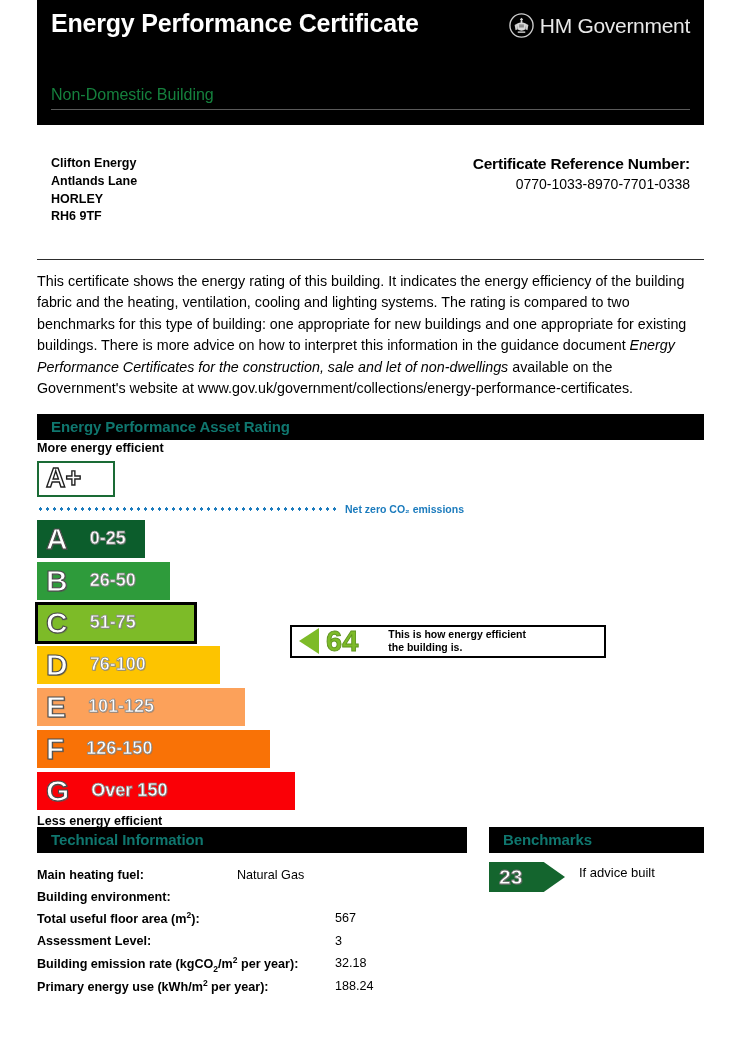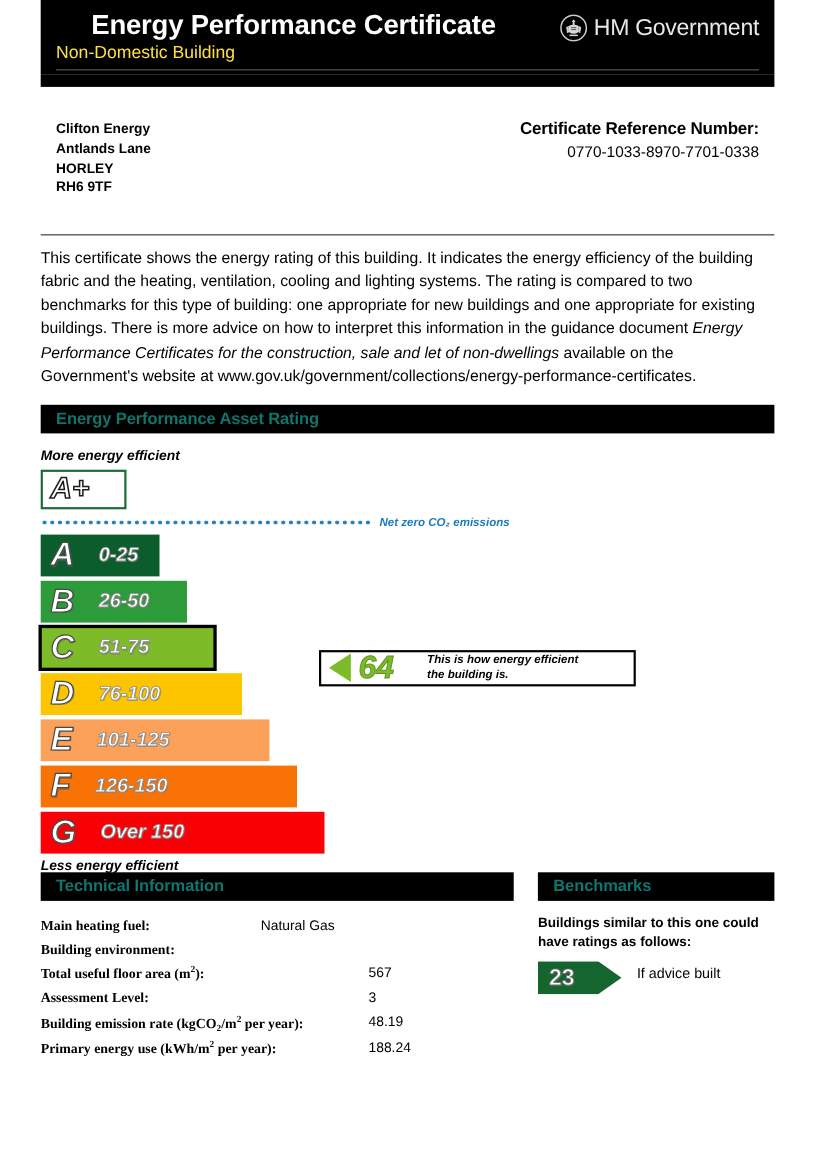--- a/index.html
+++ b/index.html
@@ -9,47 +9,47 @@
     background: #ffffff;
     font-family: "Liberation Sans", sans-serif;
     color: #000000;
     position: relative;
     overflow: hidden;
   }
   .page { position: absolute; left: 37px; top: 0; width: 667px; }
 
   
   .hdr { background: #000000; color: #ffffff; padding: 10px 14px 4px 14px; }
-  .hdr-row { display: flex; align-items: flex-start; justify-content: space-between; margin-left: 32px; }
+  .hdr-row { display: flex; align-items: flex-start; justify-content: space-between; }
   .hdr-title { font-size: 25px; font-weight: bold; line-height: 1.05; letter-spacing: -0.2px; }
   .hmgov { display: flex; align-items: center; gap: 6px; margin-top: 3px; }
   .crest { width: 25px; height: 25px; flex: none; }
   .hmgov-text { font-size: 21px; color: #e8e8e8; letter-spacing: -0.3px; white-space: nowrap; }
-  .hdr-sub { font-size: 16px; color: #fde047; padding-top: 2px; }
+  .hdr-sub { font-size: 16px; color: #15803d; padding-top: 2px; margin-top: 46px; }
   .hdr-rule { height: 1px; background: #5a5a5a; margin: 5px 0 0 0; }
   .hdr-foot { height: 11px; background: #000000; }
 
   
   .addr-block { display: flex; justify-content: space-between; margin-top: 30px; padding: 0 14px 0 14px; }
   .addr { font-size: 12.5px; font-weight: bold; line-height: 1.42; }
   .cert { text-align: right; }
   .cert-label { font-size: 15.5px; font-weight: bold; letter-spacing: -0.2px; }
   .cert-num { font-size: 14px; margin-top: 3px; }
 
   .hr-main { border: 0; border-top: 1.6px solid #2d2d2d; margin: 33px 0 0 0; }
 
   .intro { font-size: 14.3px; line-height: 1.50; margin-top: 11px; }
   .intro i { font-style: italic; }
 
   
   .secbar { background: #000000; color: #0f766e; font-size: 15px; font-weight: bold;
             padding: 4px 0 5px 14px; letter-spacing: -0.1px; }
 
   
-  .chart { position: relative; margin-top: 13px; height: 370px; font-style: italic; }
+  .chart { position: relative; margin-top: 1px; height: 370px; }
   .eff-label { font-size: 12.6px; font-weight: bold; }
   .aplus {
     width: 78px; height: 36px; margin-top: 6px;
     border: 2.5px solid #1a6b35; background: #ffffff;
     display: flex; align-items: center; padding-left: 7px;
   }
   .aplus-txt {
     font-size: 27px; font-weight: bold; color: #ffffff;
     -webkit-text-stroke: 1.4px #1c1c1c;
     line-height: 1;
@@ -72,21 +72,21 @@
     font-size: 18px; font-weight: bold; color: #ffffff; margin-left: 7px;
     -webkit-text-stroke: 0.75px #8a8a8a;
     text-shadow: 1px 1px 0 rgba(120,120,120,0.5);
     padding-left: 15px;
   }
   .less-label { font-size: 12.6px; font-weight: bold; margin-top: 4px; }
 
   
   .callout {
     position: absolute; left: 253px; top: 184px;
-    width: 288px; height: 33px;
+    width: 316px; height: 33px;
     border: 2.5px solid #000000; background: #ffffff;
     display: flex; align-items: center;
   }
   .callout-arrow {
     width: 0; height: 0; margin-left: 7px; flex: none;
     border-top: 13px solid transparent; border-bottom: 13px solid transparent;
     border-right: 20px solid #7dbb28;
   }
   .callout-num {
     font-size: 29px; font-weight: bold; color: #7dbb28;
@@ -95,21 +95,21 @@
   }
   .callout-txt { font-size: 10.5px; font-weight: bold; line-height: 1.3; margin-left: 30px; }
 
   
   .cols { display: flex; margin-top: 16px; }
   .col-tech { width: 430px; flex: none; }
   .col-bench { width: 215px; flex: none; margin-left: 22px; }
 
   .tech-list { margin-top: 12px; }
   .tech-row { display: flex; font-size: 12.6px; line-height: 1.72; }
-  .tech-label { font-weight: bold; font-family: Liberation Serif, serif; }
+  .tech-label { font-weight: bold; }
   .tech-val { font-size: 12.6px; }
   .tech-row.w1 .tech-label { width: 200px; }
   .tech-row.w2 .tech-label { width: 298px; }
   sub, sup { font-size: 8.5px; }
 
   .bench-intro { font-size: 12.3px; font-weight: bold; line-height: 1.38; margin-top: 12px; }
   .bench-row { display: flex; align-items: flex-start; margin-top: 9px; }
   .bench-arrow {
     width: 76px; height: 30px; flex: none; position: relative;
     display: flex; align-items: center; padding-left: 10px;
@@ -238,32 +238,31 @@
           <div class="tech-row w2">
             <div class="tech-label">Total useful floor area (m<sup>2</sup>):</div>
             <div class="tech-val">567</div>
           </div>
           <div class="tech-row w2">
             <div class="tech-label">Assessment Level:</div>
             <div class="tech-val">3</div>
           </div>
           <div class="tech-row w2">
             <div class="tech-label">Building emission rate (kgCO<sub>2</sub>/m<sup>2</sup> per year):</div>
-            <div class="tech-val">48.19</div>
+            <div class="tech-val">32.18</div>
           </div>
           <div class="tech-row w2">
             <div class="tech-label">Primary energy use (kWh/m<sup>2</sup> per year):</div>
             <div class="tech-val">188.24</div>
           </div>
         </div>
     </div>
 
     <div class="col-bench">
       <div class="secbar">Benchmarks</div>
-      <div class="bench-intro">Buildings similar to this one could have ratings as follows:</div>
       <div id="bench-list">
           <div class="bench-row">
             <div class="bench-arrow" style="background: rgb(20, 101, 46);">
               <span class="bench-num">23</span>
             </div>
             <div class="bench-txt">If advice built</div>
           </div>
         </div>
     </div>
   </div>

